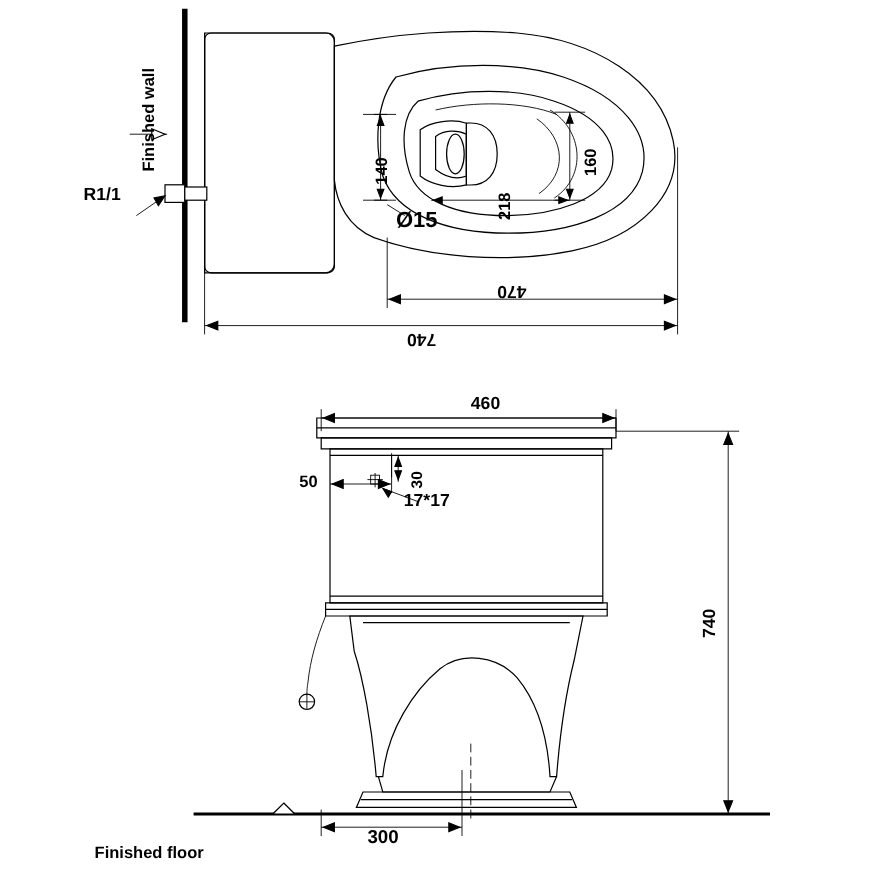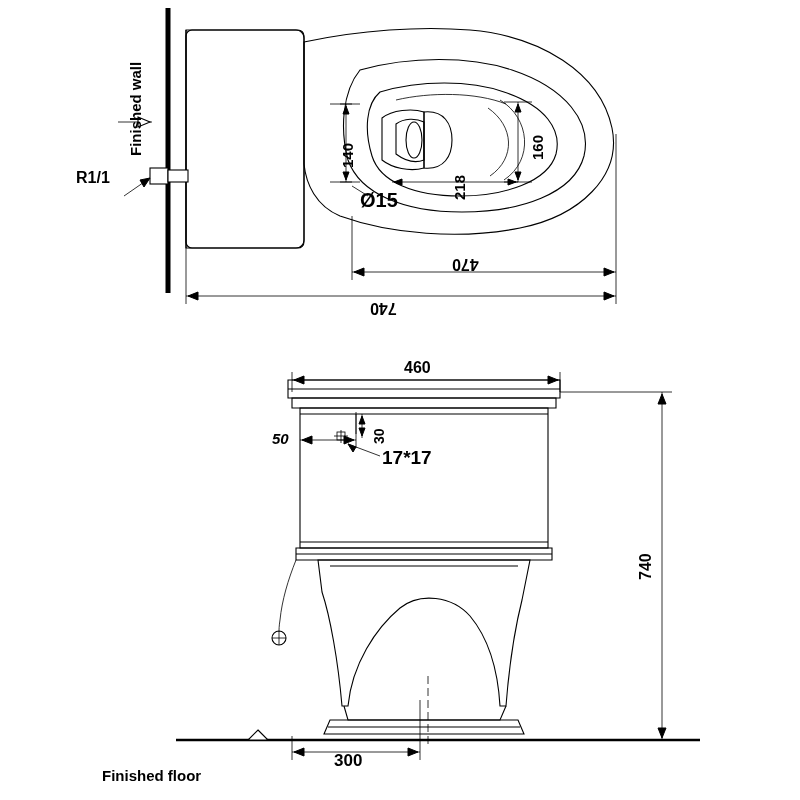--- a/index.html
+++ b/index.html
@@ -217,27 +217,27 @@
   <div class="lbl" style="left:360px; top:190px; font-size:20px;">Ø15</div>
 
   <div class="lbl rot90" style="left:530px; top:160px; font-size:15px;">160</div>
 
   <div class="lbl rot90" style="left:452px; top:200px; font-size:15px;">218</div>
 
   <div class="lbl rot180" style="left:452px; top:256px; font-size:16px;">470</div>
 
   <div class="lbl rot180" style="left:370px; top:300px; font-size:16px;">740</div>
 
-  <div class="lbl" style="left:404px; top:360px; font-size:16px;text-align:right;">460</div>
-
-  <div class="lbl" style="left:272px; top:431px; font-size:15px;font-style:italic;">50</div>
+  <div class="lbl" style="left:428px; top:360px; font-size:16px;text-align:right;">460</div>
+
+  <div class="lbl" style="left:272px; top:431px; font-size:15px;">50</div>
 
   <div class="lbl rot90" style="left:372px; top:444px; font-size:14px;">30</div>
 
-  <div class="lbl" style="left:382px; top:448px; font-size:19px;">17*17</div>
+  <div class="lbl" style="left:367px; top:448px; font-size:16px;">17*17</div>
 
   <div class="lbl rot90" style="left:638px; top:580px; font-size:16px;">740</div>
 
   <div class="lbl" style="left:334px; top:752px; font-size:17px;">300</div>
 
-  <div class="lbl" style="left:102px; top:768px; font-size:15px;">Finished floor</div>
+  <div class="lbl" style="left:86px; top:768px; font-size:15px;">Finished floor</div>
 
 </div>
 
 </body></html>

